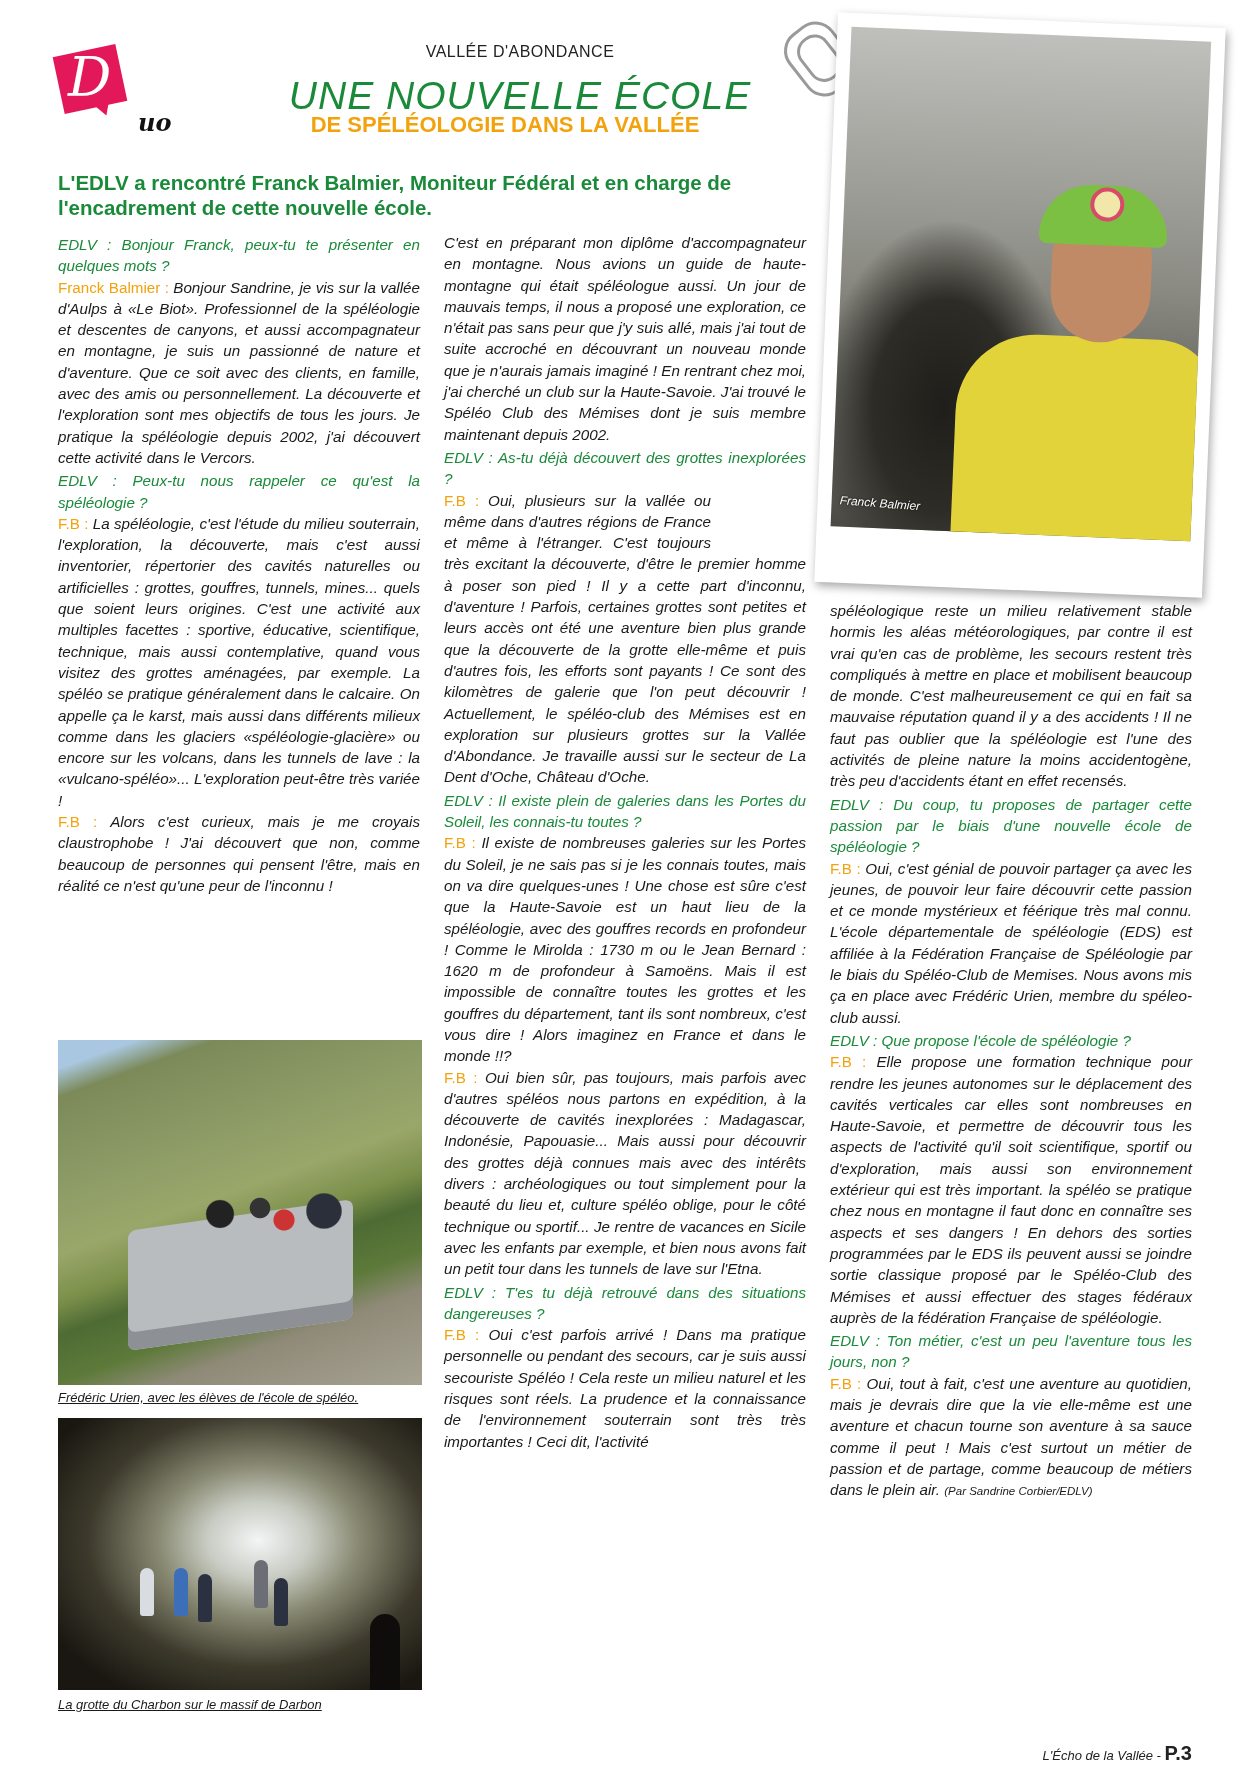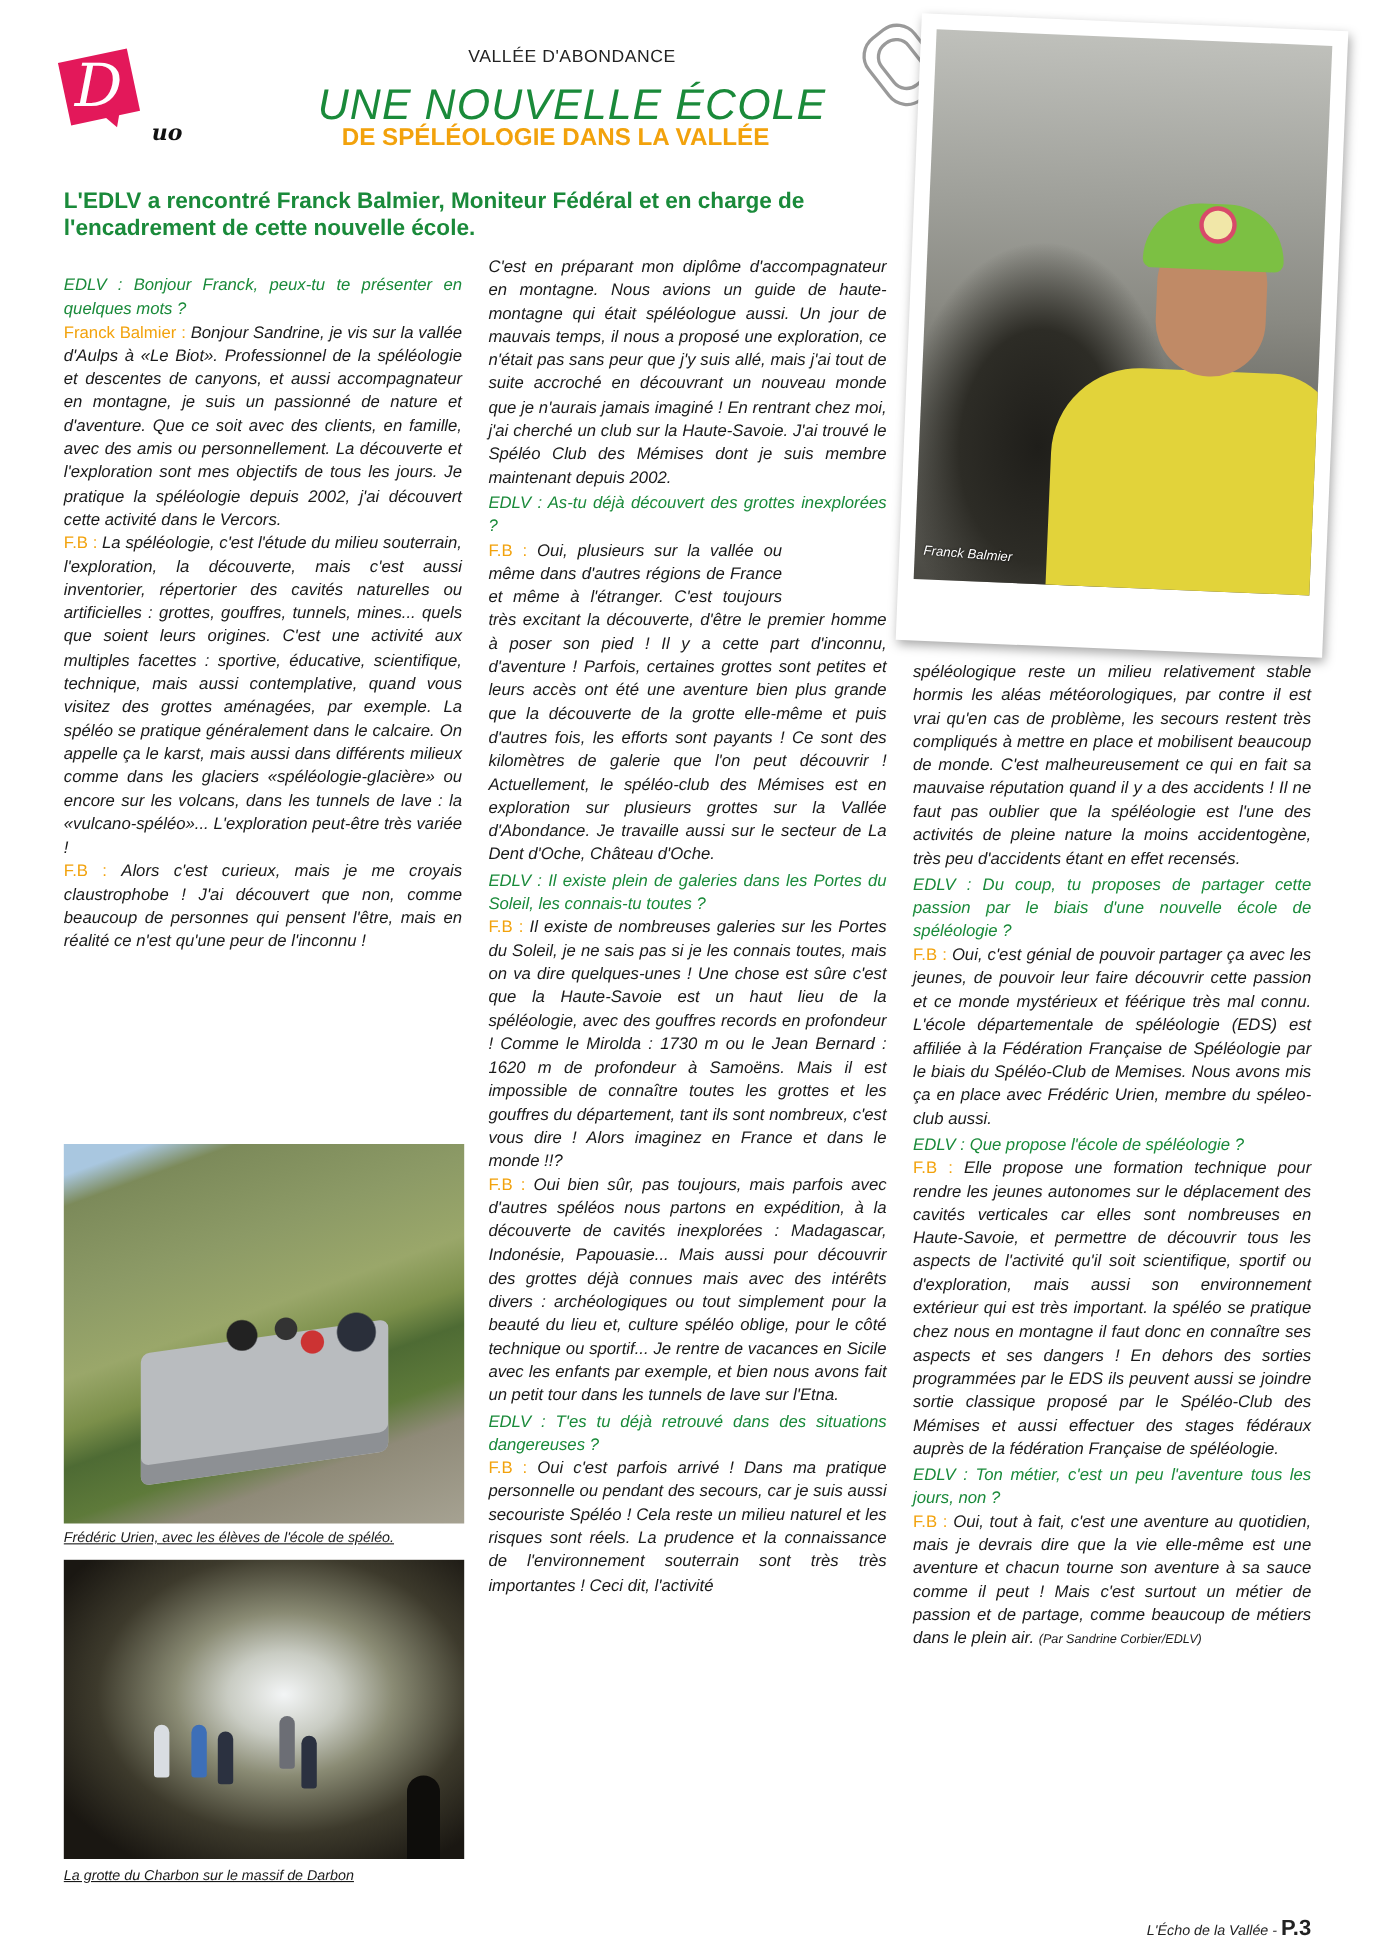--- a/index.html
+++ b/index.html
@@ -3,34 +3,34 @@
 <meta charset="utf-8">
 <style>
   html, body { margin:0; padding:0; background:#ffffff; }
   body { width:1252px; height:1766px; position:relative; overflow:hidden; font-family:"DejaVu Sans", "Liberation Sans", sans-serif; color:#1a1a1a; }
 
   
   .logo { position:absolute; left:52px; top:46px; width:120px; height:100px; }
   .logo .bubble { position:absolute; left:6px; top:4px; width:64px; height:58px; background:#e3185a; transform:rotate(-12deg); }
   .logo .tail { position:absolute; left:44px; top:56px; width:0; height:0; border-left:8px solid transparent; border-right:8px solid transparent; border-top:14px solid #e3185a; transform:rotate(-20deg); }
   .logo .d { position:absolute; left:16px; top:2px; font-family:"DejaVu Serif", serif; font-style:italic; font-size:54px; color:#fff; line-height:60px; }
-  .logo .uo { position:absolute; left:86px; top:62px; font-family:"DejaVu Serif", serif; font-style:italic; font-weight:bold; font-size:20px; color:#111;text-align:right; }
+  .logo .uo { position:absolute; left:86px; top:62px; font-family:"DejaVu Serif", serif; font-style:italic; font-weight:bold; font-size:24px; color:#111;text-align:right; }
 
   
   .kicker { position:absolute; left:380px; top:43px; width:280px; text-align:center; font-family:"Liberation Sans", sans-serif; font-size:16px; color:#222; letter-spacing:0.5px; }
   .title1 { position:absolute; left:260px; top:74px; width:520px; text-align:center; font-family:"Liberation Sans", sans-serif; font-style:italic; font-size:39px; color:#1a8a3a; letter-spacing:1px; }
   .title2 { position:absolute; left:180px; top:112px; width:650px; text-align:center; font-family:"Liberation Sans", sans-serif; font-weight:bold; font-size:22px; color:#f2a20c; }
   .intro { position:absolute; left:58px; top:170px; width:740px; font-family:"Liberation Sans", sans-serif; font-weight:bold; font-size:20.5px; line-height:25px; color:#1a8a3a; }
 
   
   .col { position:absolute; font-family:"Liberation Sans", sans-serif; font-style:italic; font-size:15.2px; line-height:21.3px; text-align:justify; color:#1a1a1a; }
   .col p { margin:0; }
   .q { color:#1a8a3a; margin-top:2px !important; }
   .sp { color:#f2a20c; font-style:normal;margin-top:40px; }
-  #col1 { left:58px; top:247px; width:362px; }
+  #col1 { left:58px; top:232px; width:362px; }
   #col2 { left:444px; top:232px; width:362px; }
   #col3 { left:830px; top:600px; width:362px; }
   .inset-pad { float:right; width:95px; height:60px; }
 
   
   .photo { position:absolute; overflow:hidden; }
   #photo-truck { left:58px; top:1040px; width:364px; height:345px; background:
      linear-gradient(180deg, rgba(0,0,0,0) 0%, rgba(0,0,0,0) 100%),
      linear-gradient(160deg, #a9c7e0 0%, #a9c7e0 6%, #7c8a5a 12%, #8c9a66 30%, #9aa76a 45%, #7b8f4a 55%, #4e6b34 62%, #5e7a3a 72%, #8f8a78 80%, #a6a292 100%); }
   #photo-truck .truck { position:absolute; left:70px; top:175px; width:225px; height:120px; background:#b9bcbf; border-radius:8px; transform:skewY(-8deg); box-shadow:inset 0 -18px 0 #8d9094; }
@@ -81,20 +81,21 @@
     <div class="face"></div>
     <div class="helmet"></div>
     <div class="lamp"></div>
   </div>
   <div class="cap">Franck Balmier</div>
 </div>
 
 <div class="col" id="col1">
   <p class="q">EDLV : Bonjour Franck, peux-tu te présenter en quelques mots ?</p>
   <p><span class="sp">Franck Balmier : </span><span>Bonjour Sandrine, je vis sur la vallée d'Aulps à «Le Biot». Professionnel de la spéléologie et descentes de canyons, et aussi accompagnateur en montagne, je suis un passionné de nature et d'aventure. Que ce soit avec des clients, en famille, avec des amis ou personnellement. La découverte et l'exploration sont mes objectifs de tous les jours. Je pratique la spéléologie depuis 2002, j'ai découvert cette activité dans le Vercors.</span></p>
+  <p class="q">EDLV : Peux-tu nous rappeler ce qu'est la spéléologie ?</p>
   <p><span class="sp">F.B : </span><span>La spéléologie, c'est l'étude du milieu souterrain, l'exploration, la découverte, mais c'est aussi inventorier, répertorier des cavités naturelles ou artificielles : grottes, gouffres, tunnels, mines... quels que soient leurs origines. C'est une activité aux multiples facettes : sportive, éducative, scientifique, technique, mais aussi contemplative, quand vous visitez des grottes aménagées, par exemple. La spéléo se pratique généralement dans le calcaire. On appelle ça le karst, mais aussi dans différents milieux comme dans les glaciers «spéléologie-glacière» ou encore sur les volcans, dans les tunnels de lave : la «vulcano-spéléo»... L'exploration peut-être très variée !</span></p>
   <p><span class="sp">F.B : </span><span>Alors c'est curieux, mais je me croyais claustrophobe ! J'ai découvert que non, comme beaucoup de personnes qui pensent l'être, mais en réalité ce n'est qu'une peur de l'inconnu !</span></p>
 </div>
 
 <div class="photo" id="photo-truck">
   <div class="truck"></div>
   <div class="people"></div>
 </div>
 <div class="caption" id="cap-truck">Frédéric Urien, avec les élèves de l'école de spéléo.</div>
 <div class="photo" id="photo-cave">

